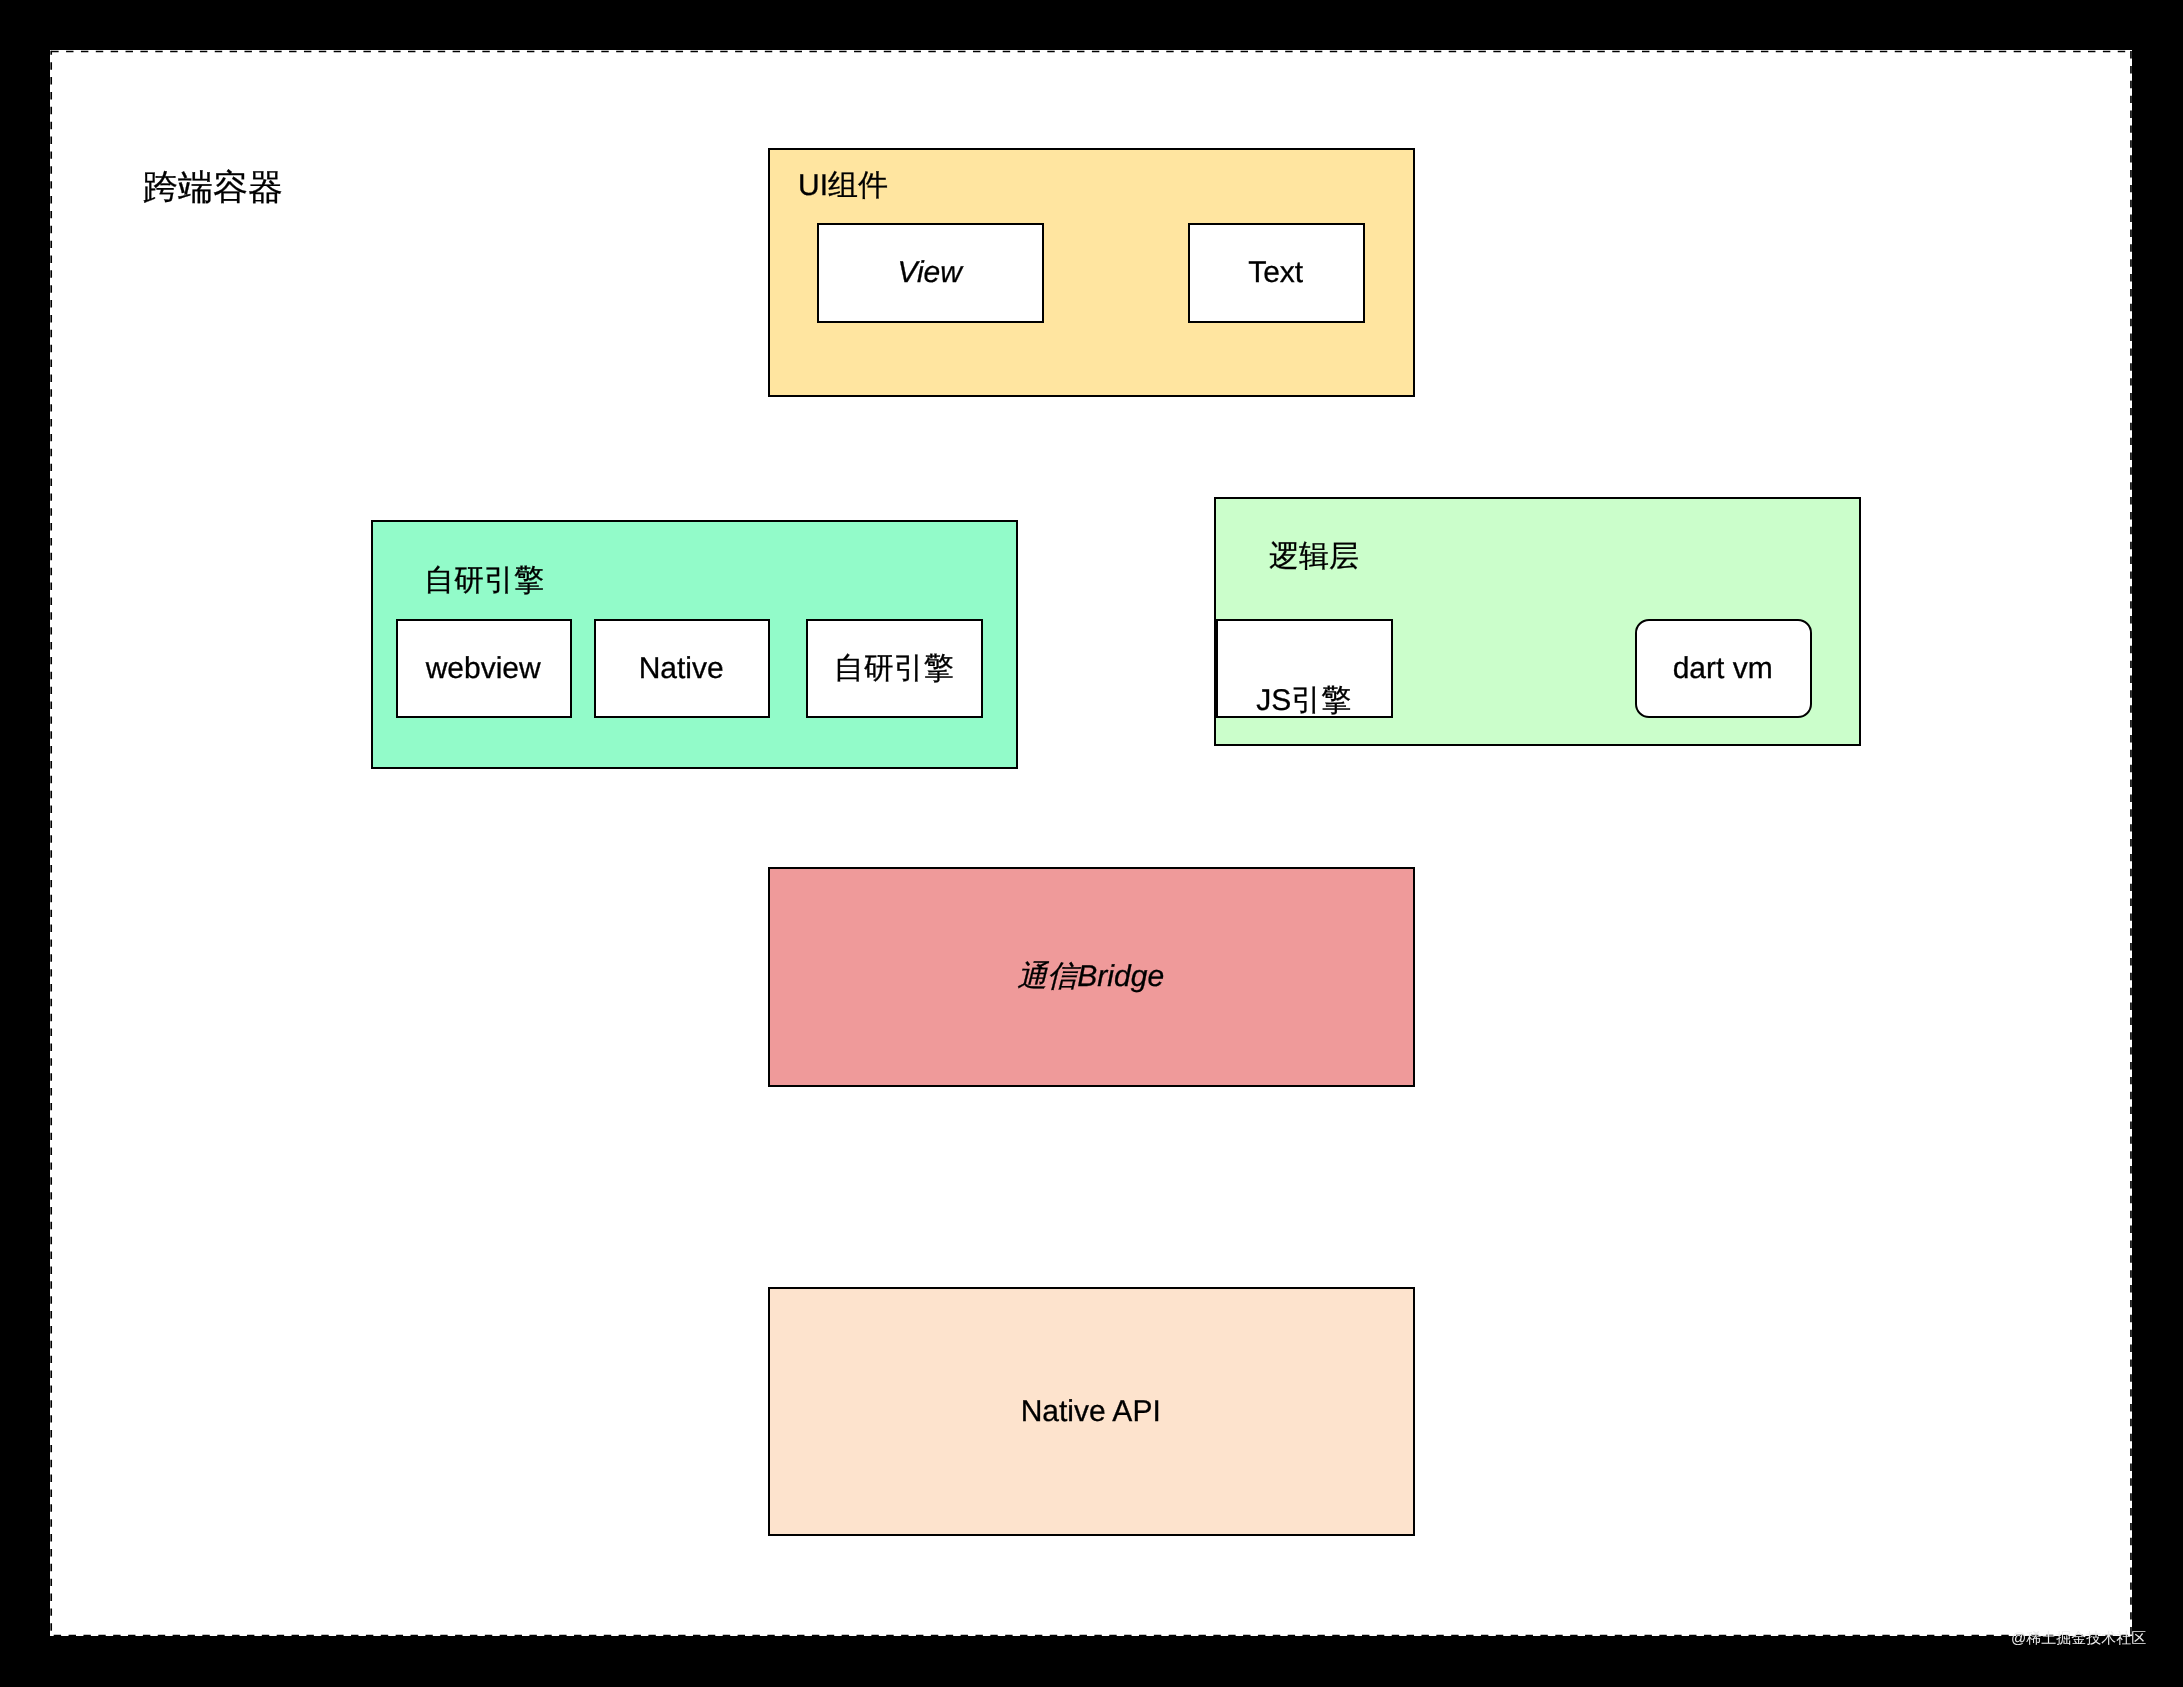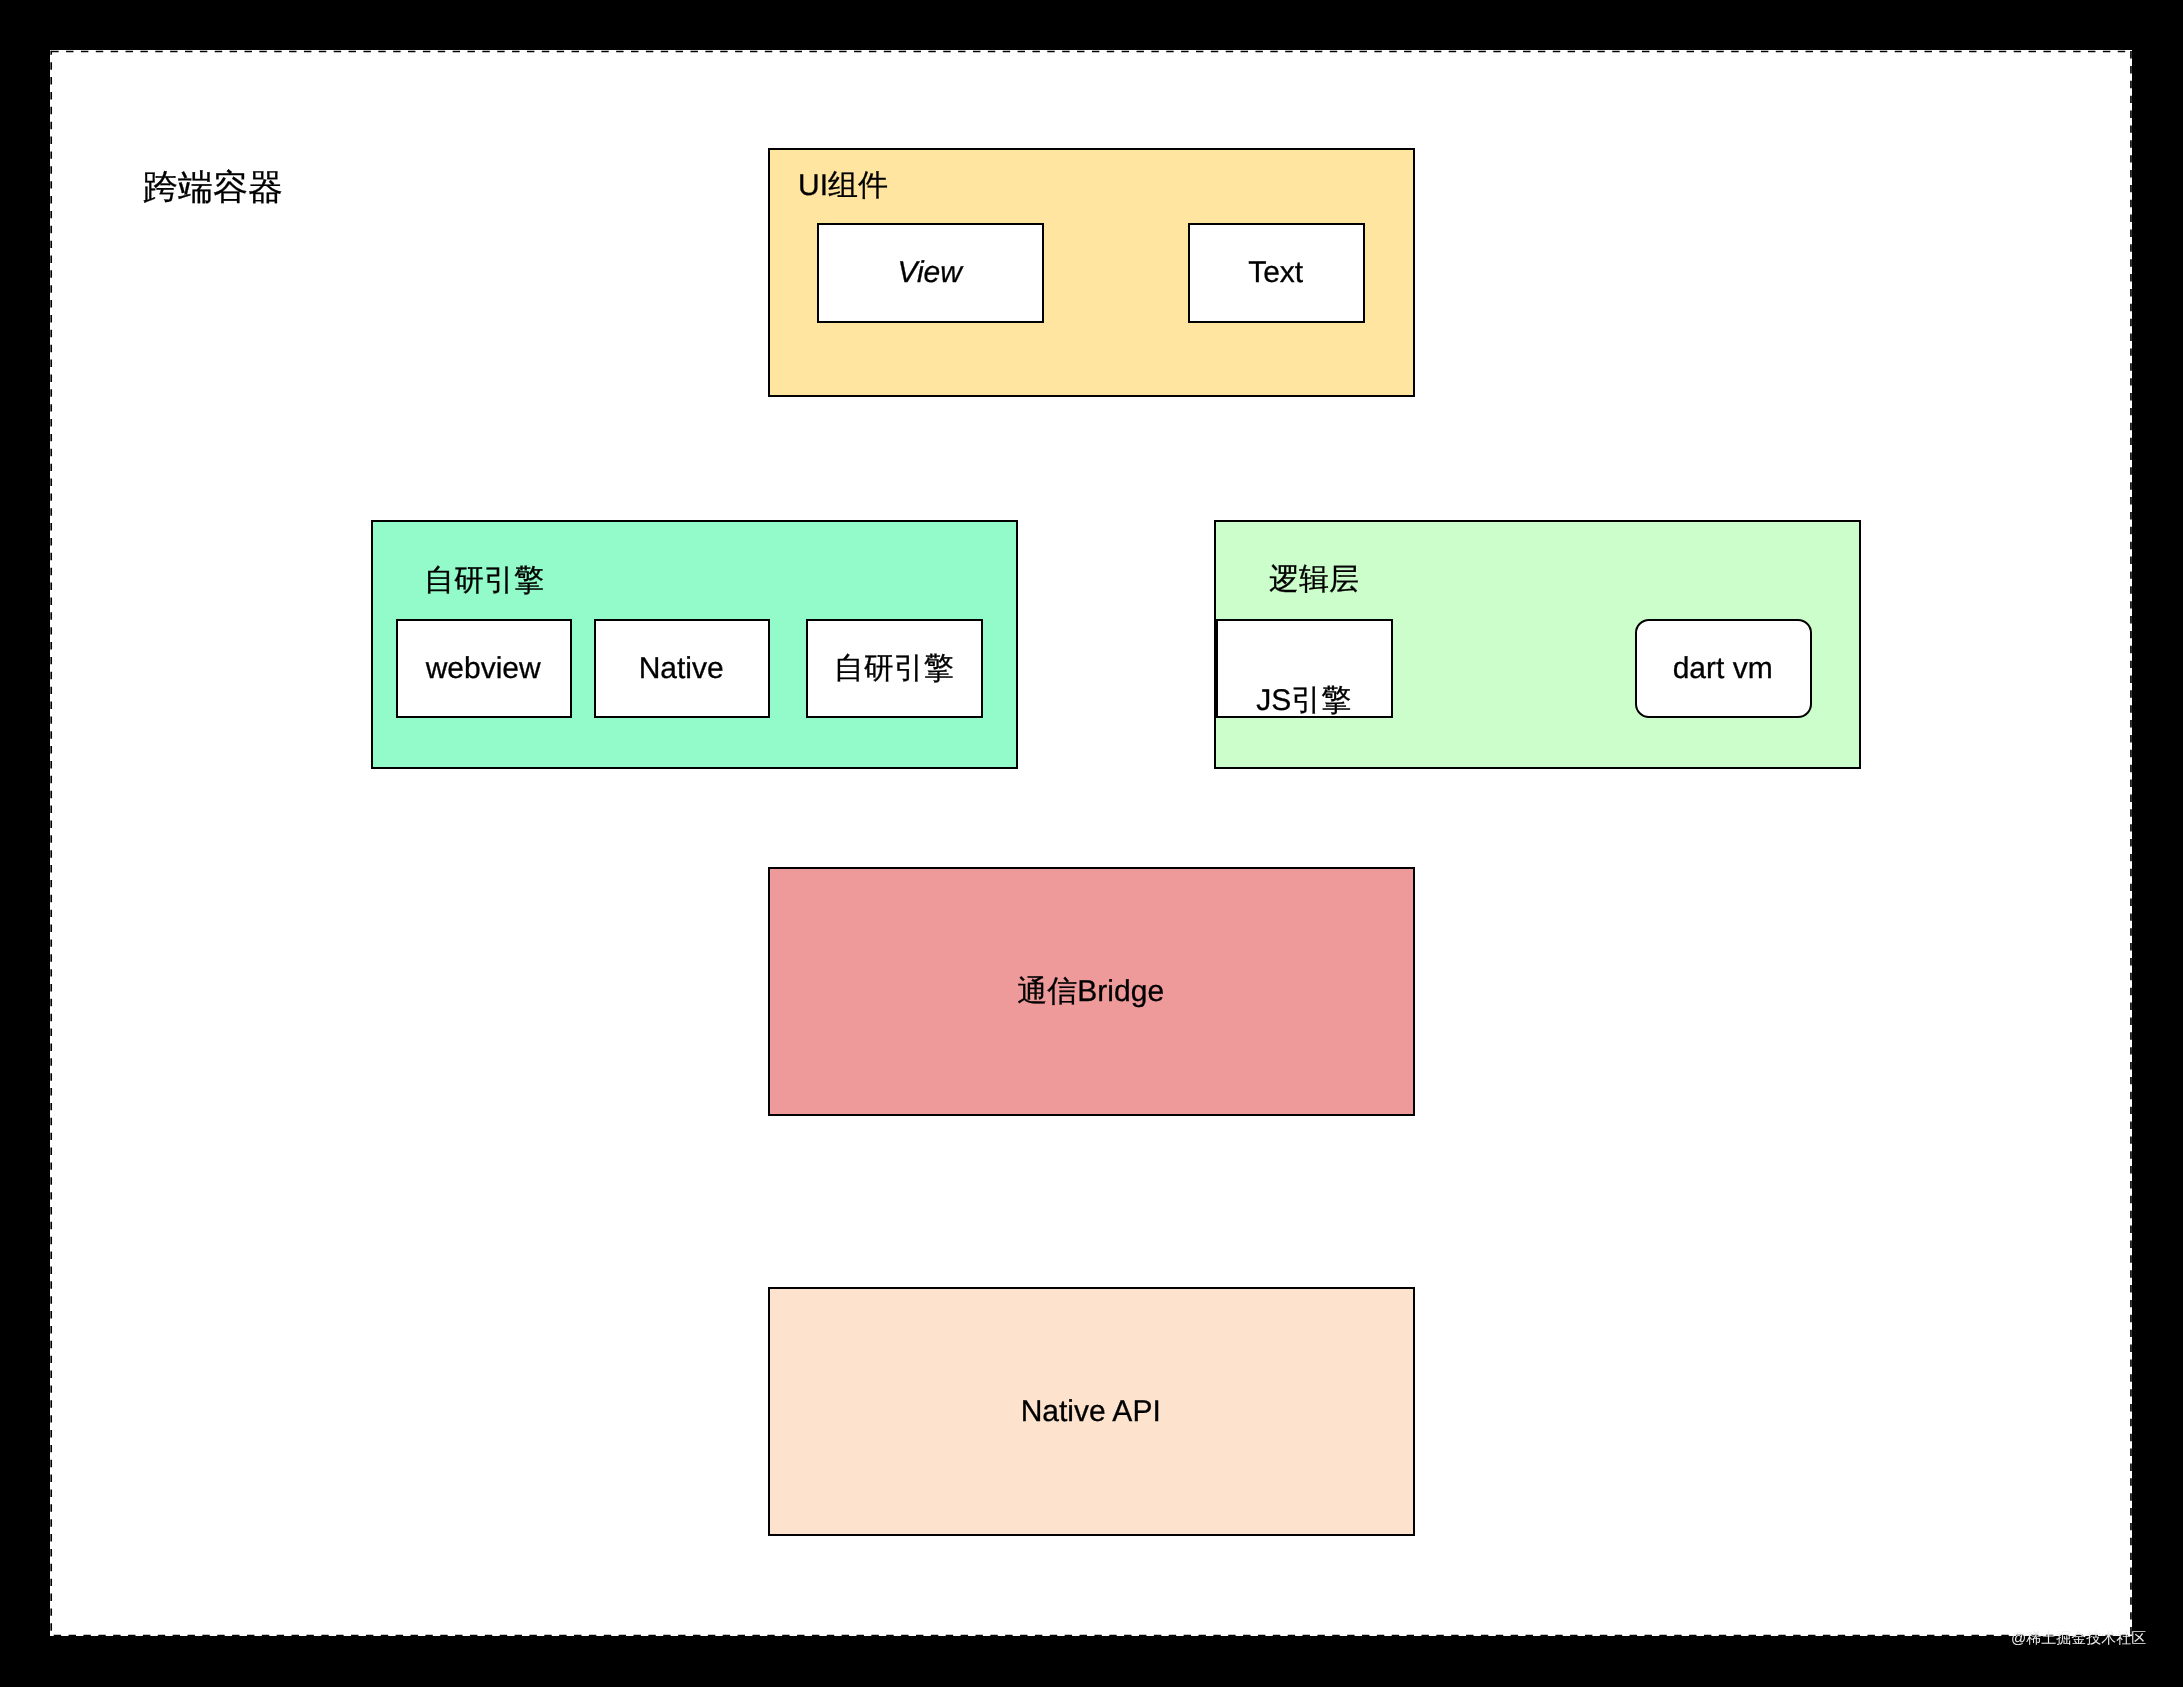--- a/index.html
+++ b/index.html
@@ -24,37 +24,37 @@
        will-change:opacity;}
 
   .blk{position:absolute;box-sizing:border-box;border:2.5px solid #000;
        display:flex;align-items:center;justify-content:center;
        font-size:30px;line-height:1;color:#000;white-space:nowrap;
        will-change:opacity;}
 
   
   #g-ui     {left:718px; top:98px; width:647px; height:249px;}
   #g-render {left:321px; top:470px; width:647px; height:249px;}
-  #g-logic  {left:1164px;top:470px; width:647px; height:249px;}
+  #g-logic  {left:1164px;top:447px; width:647px; height:249px;}
 
   #g-ui     > .lbl {left:28px; top:20.7px;}
   #g-render > .lbl {left:51px; top:44px;}
   #g-logic  > .lbl {left:53px; top:43px;}
 
   #b-view   {left:767px; top:173px; width:227px; height:100px;font-style:italic;}
   #b-text   {left:1090px;top:173px; width:177px; height:100px;margin-left:48px;}
 
   #b-webview{left:346px; top:569px; width:176px; height:99px;}
   #b-native {left:544px; top:569px; width:176px; height:99px;}
   #b-self   {left:756px; top:569px; width:177px; height:99px;}
 
   #b-js     {left:1166px;top:569px; width:177px; height:99px;align-items:flex-end;}
   #b-dart   {left:1585px;top:569px; width:177px; height:99px;border-radius:14px;}
 
-  #k-bridge {left:718px; top:817px; width:647px; height:249px;}
+  #k-bridge {left:718px; top:817px; width:647px; height:220px;font-style:italic;}
   #k-napi   {left:718px; top:1237px;width:647px; height:249px;}
 
   .box > .t, .blk > .t{display:block;will-change:opacity;position:relative;left:-0.8px;}
   #wm{position:absolute;left:2011px;top:1631px;font-size:15px;line-height:1;color:#ececec;white-space:nowrap;z-index:5;will-change:opacity;-webkit-text-stroke:0 transparent;}
 </style>
 </head>
 <body>
 
 <div id="sheet">
 

